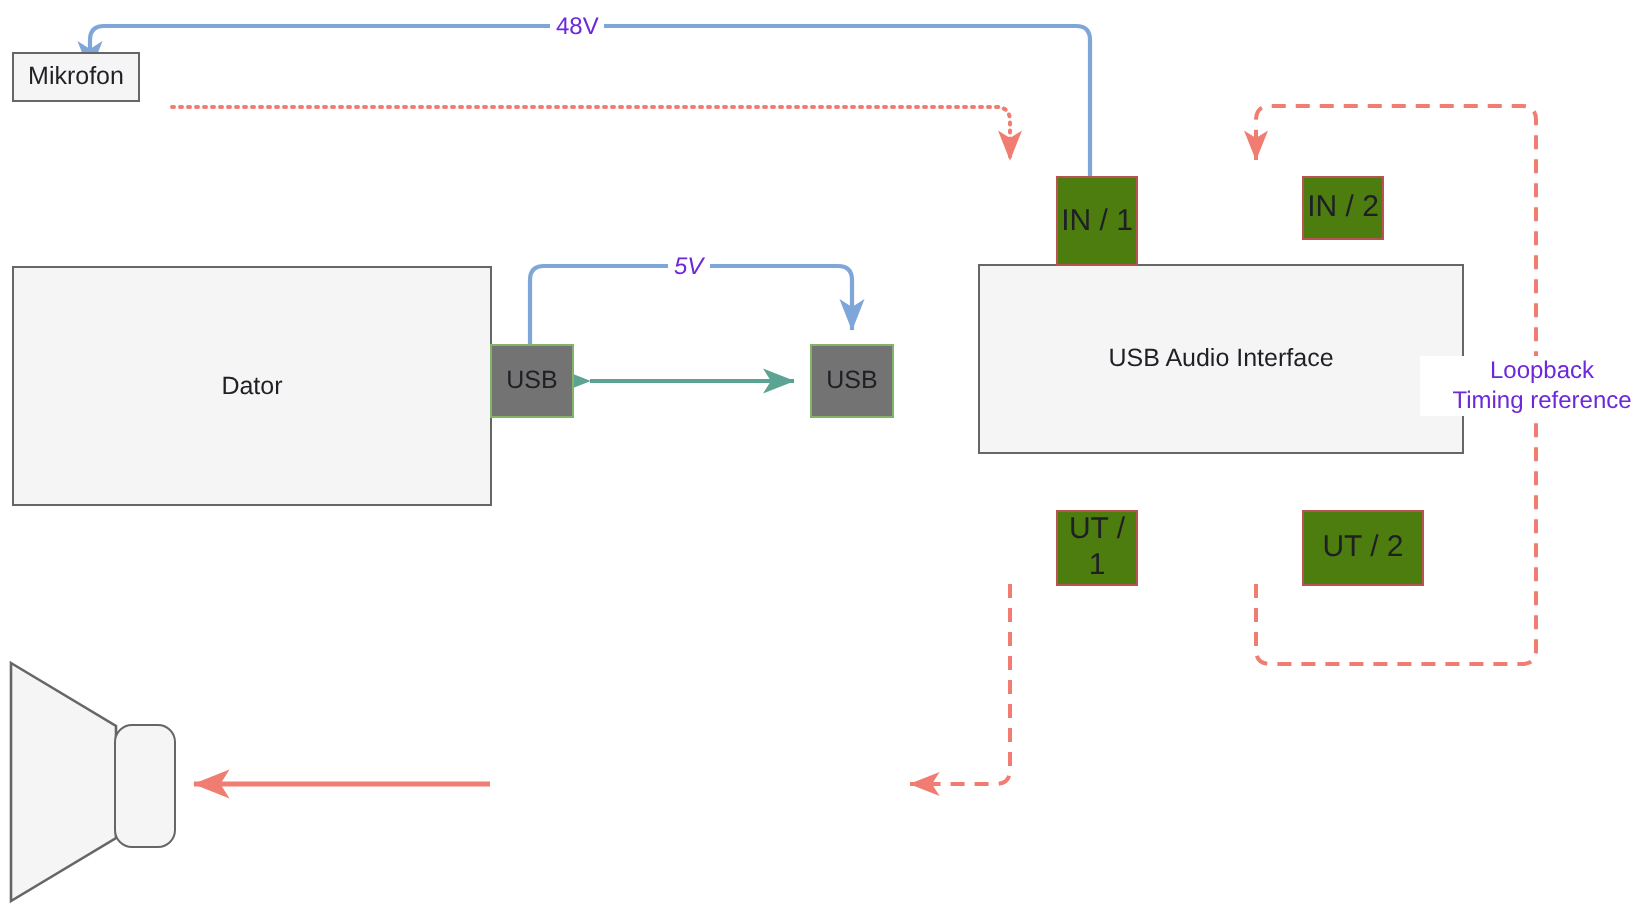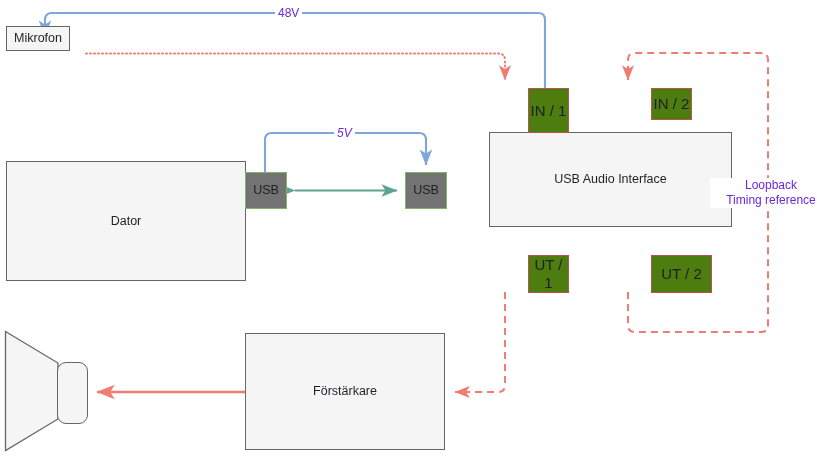--- a/index.html
+++ b/index.html
@@ -99,21 +99,21 @@
 
     <path d="M245,392 L97,392" fill="none" stroke="#f07c72" stroke-width="2.4" marker-end="url(#arrow-red)"></path>
 
     <path d="M628,292 L628,325 Q628,332 635,332 L761,332 Q768,332 768,325 L768,60 Q768,53 761,53 L635,53 Q628,53 628,60 L628,80" fill="none" stroke="#f07c72" stroke-width="2" stroke-dasharray="7 5" marker-end="url(#arrow-red)"></path>
   </svg>
 
   <div class="node box-grey" style="left:6px; top:26px; width:64px; height:25px;">
     <span>Mikrofon</span>
   </div>
 
-  <div class="node box-grey" style="left:6px; top:133px; width:240px; height:120px;margin-top:28px;">
+  <div class="node box-grey" style="left:6px; top:133px; width:240px; height:120px;">
     <span>Dator</span>
   </div>
 
   <div class="node box-green" style="left:245px; top:172px; width:42px; height:37px;">
     <span>USB</span>
   </div>
 
   <div class="node box-green" style="left:405px; top:172px; width:42px; height:37px;">
     <span>USB</span>
   </div>
@@ -131,23 +131,20 @@
   </div>
 
   <div class="node box-red" style="left:485px; top:255px; width:41px; height:38px;">
     <span>UT / 1</span>
   </div>
 
   <div class="node box-red" style="left:608px; top:255px; width:61px; height:38px;">
     <span>UT / 2</span>
   </div>
 
-  <div class="node box-grey" style="left:245px; top:333px; width:200px; height:117px;">
-    <span>Förstärkare</span>
-  </div>
 
   <svg style="position:absolute; left:4px; top:330px; width:58px; height:122px;" viewBox="0 0 58 122" xmlns="http://www.w3.org/2000/svg">
     <polygon points="1.5,1.5 54,33 54,89 1.5,120.5" fill="#f5f5f5" stroke="#666666" stroke-width="1.3"></polygon>
   </svg>
   <div class="speaker-body" style="left:57px; top:362px; width:31px; height:62px;"></div>
 
   <div class="edge-label" style="left:275px; top:6px;">
     <span>48V</span>
   </div>
 

